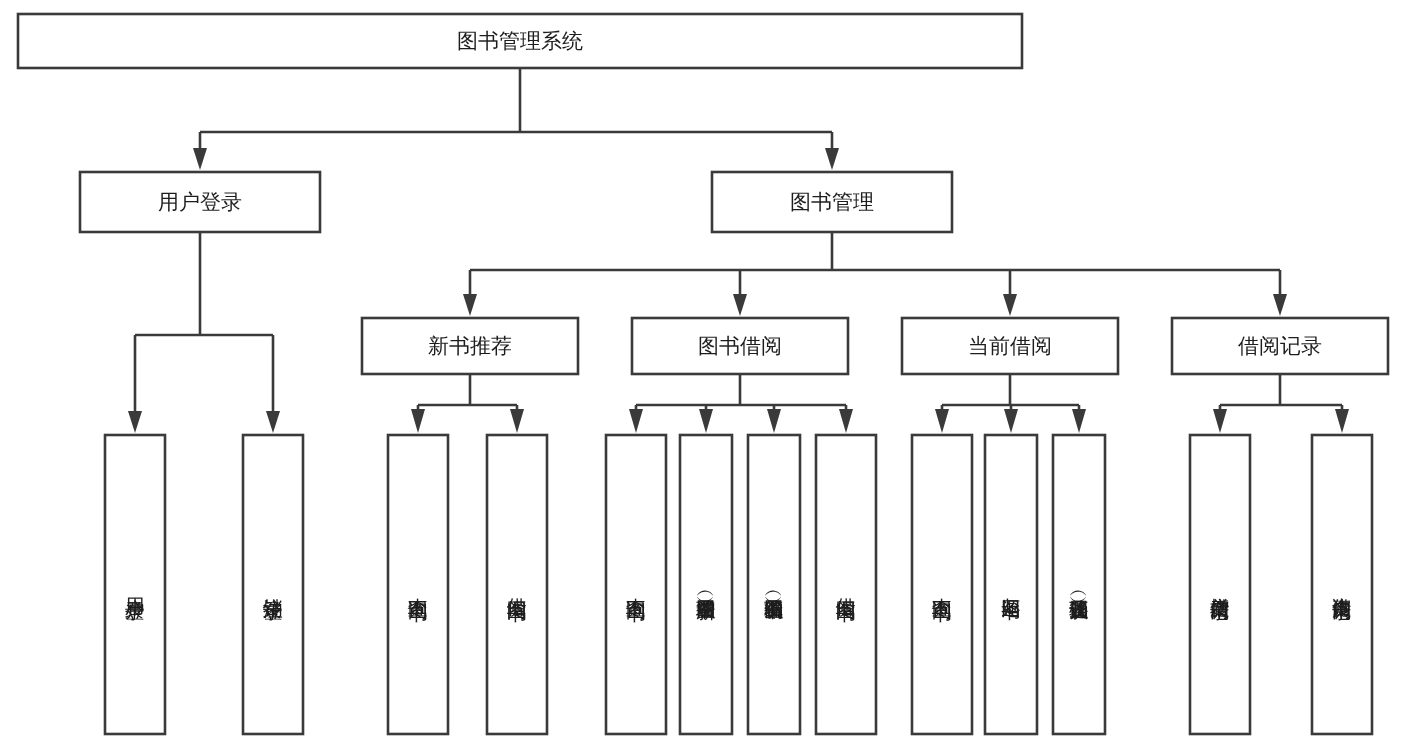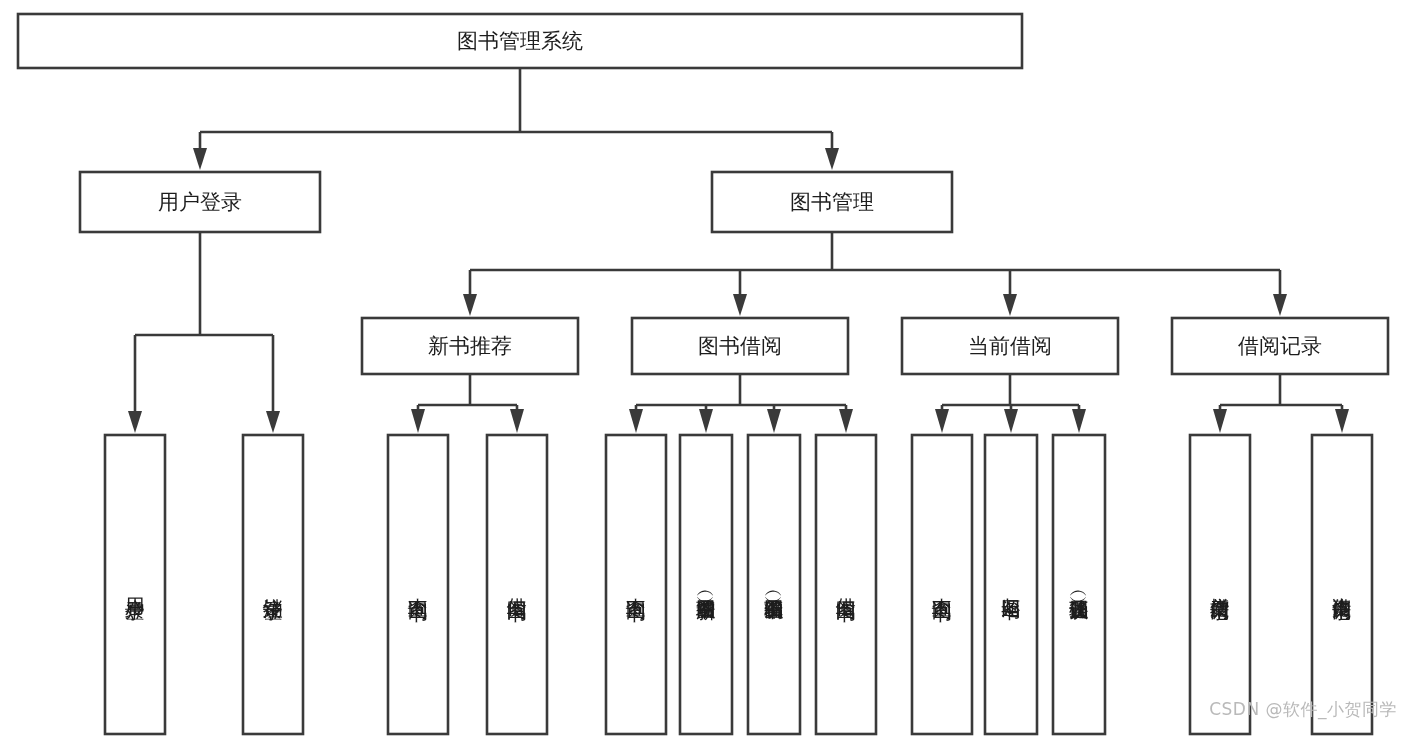--- a/index.html
+++ b/index.html
@@ -189,14 +189,13 @@
   <div class="node-label-v" style="left:606px; top:435px; width:60px; height:299px;">查询图书</div>
   <div class="node-label-v" style="left:680px; top:437px; width:52px; height:295px; font-size:19px; letter-spacing:0px;">新增图书（管理员）</div>
   <div class="node-label-v" style="left:748px; top:437px; width:52px; height:295px; font-size:19px; letter-spacing:0px;">编辑图书（管理员）</div>
   <div class="node-label-v" style="left:816px; top:435px; width:60px; height:299px;">借阅图书</div>
   <div class="node-label-v" style="left:912px; top:435px; width:60px; height:299px;">查询图书</div>
   <div class="node-label-v" style="left:985px; top:435px; width:52px; height:299px; font-size:19px;">归还图书</div>
   <div class="node-label-v" style="left:1053px; top:437px; width:52px; height:295px; font-size:19px; letter-spacing:0px;">确认归还（管理员）</div>
   <div class="node-label-v" style="left:1190px; top:437px; width:60px; height:295px; font-size:19px; letter-spacing:1px;">新增借阅记录</div>
   <div class="node-label-v" style="left:1312px; top:437px; width:60px; height:295px; font-size:19px; letter-spacing:1px;">查询借阅记录</div>
 
-  <div class="watermark">CSDN @软件_小贺同学</div>
 </div>
 
 </body></html>

